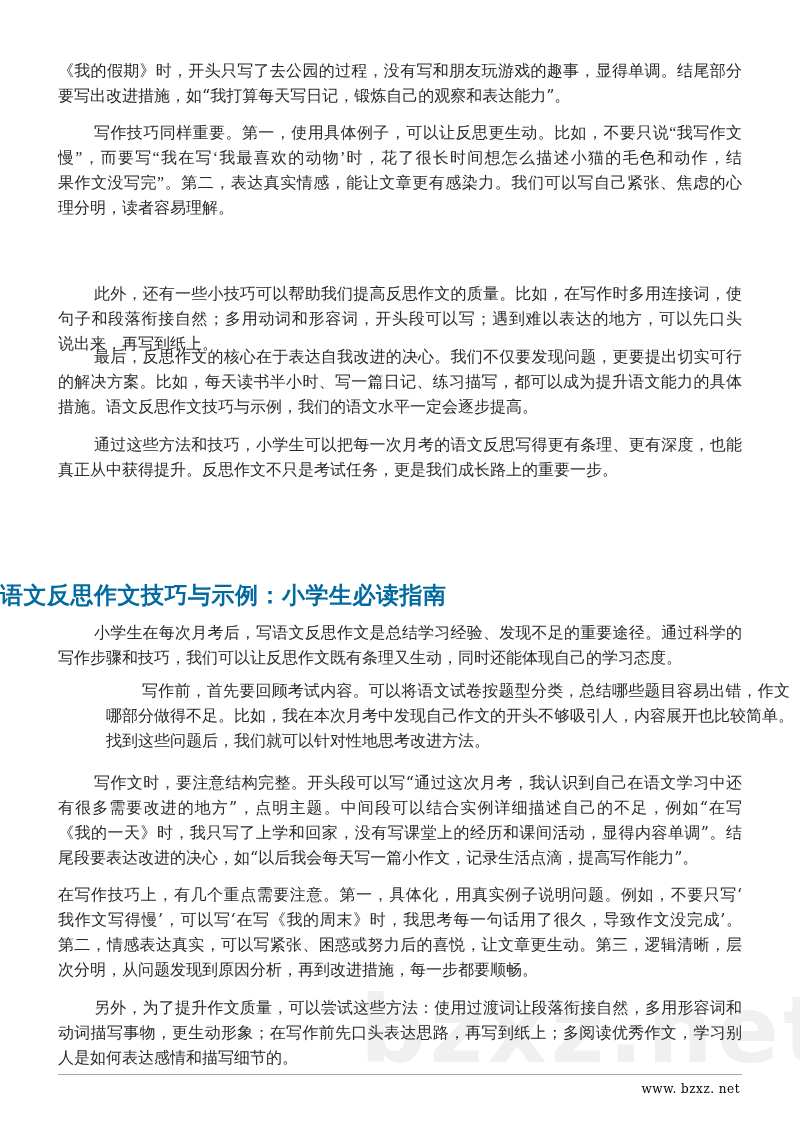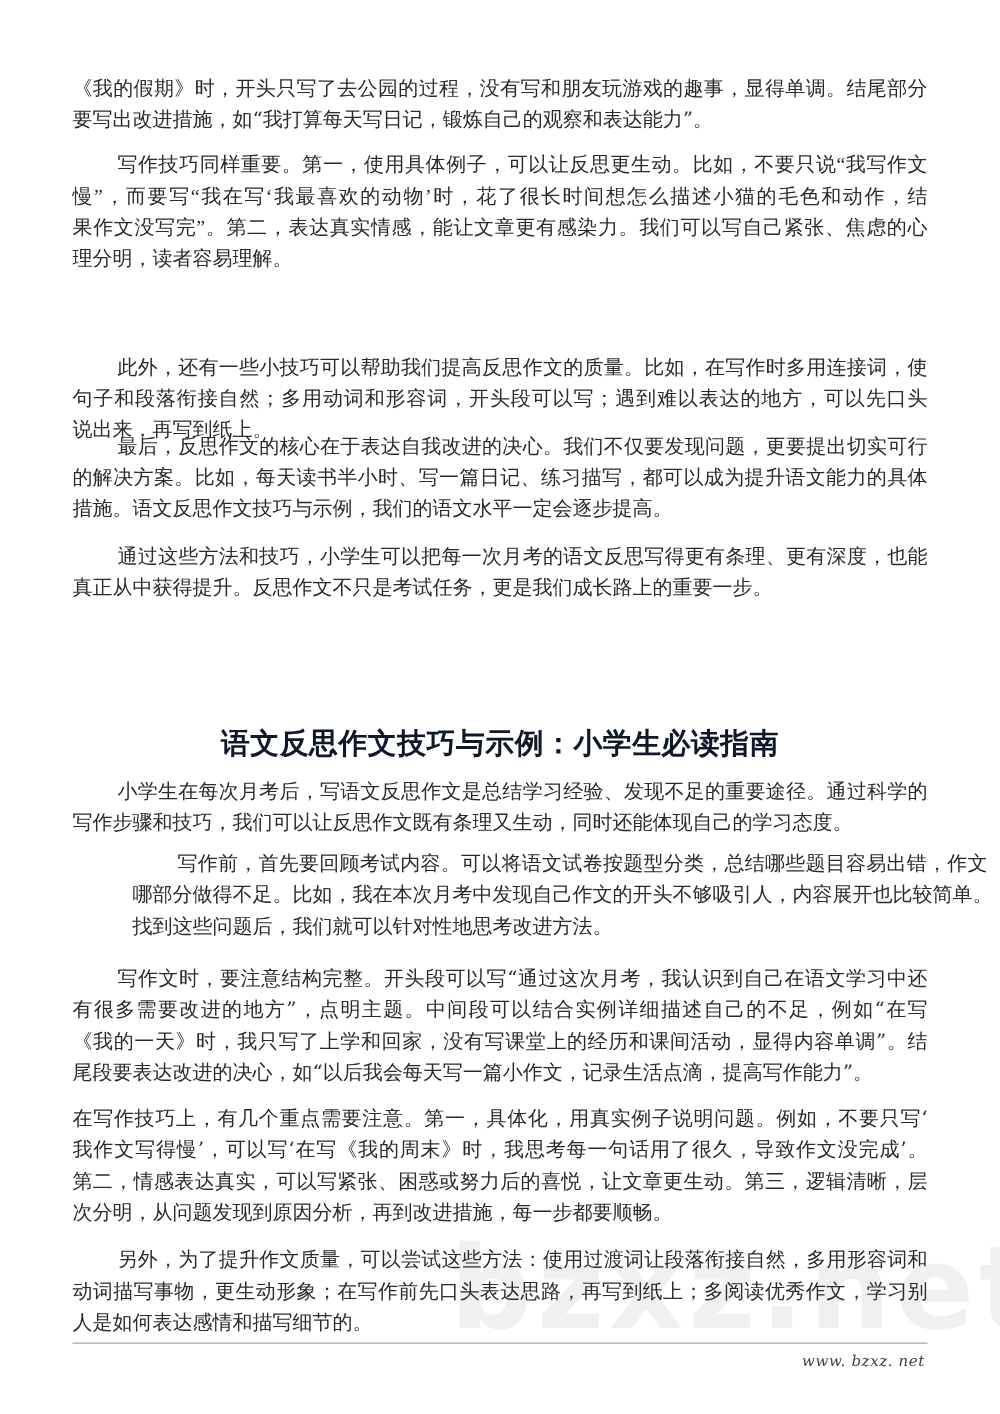--- a/index.html
+++ b/index.html
@@ -40,26 +40,25 @@
     text-align-last: left;
   }
   .line.indent {
     padding-left: 36px;
   }
   .heading {
     position: absolute;
     left: 0;
     width: 800px;
     top: 562px;
-    text-align: center;
     font-family: "DejaVu Sans", "Liberation Sans", sans-serif;
     font-weight: bold;
     font-size: 23px;
     line-height: 36px;
-    color: #0f172a;
+    color: #0369a1;
     letter-spacing: 0.5px;
   }
   .watermark {
     position: absolute;
     left: 360px;
     top: 985px;
     font-family: "DejaVu Sans", "Liberation Sans", sans-serif;
     font-weight: bold;
     font-size: 92px;
     line-height: 92px;
@@ -78,23 +77,22 @@
     width: 684px;
     top: 1074px;
     height: 0;
     border-top: 1.5px solid #a8a8a8;
   }
   .footer-url {
     position: absolute;
     right: 60px;
     top: 1082px;
     font-family: "DejaVu Serif", "Liberation Serif", serif;
-    font-style: italic;
     font-size: 12px;
-    color: #404040;
+    color: #000000;
     letter-spacing: 0.5px;
   }
 </style>
 </head>
 <body>
 
 <div class="watermark">bzxz.net</div>
 
 <div class="page content">
 

